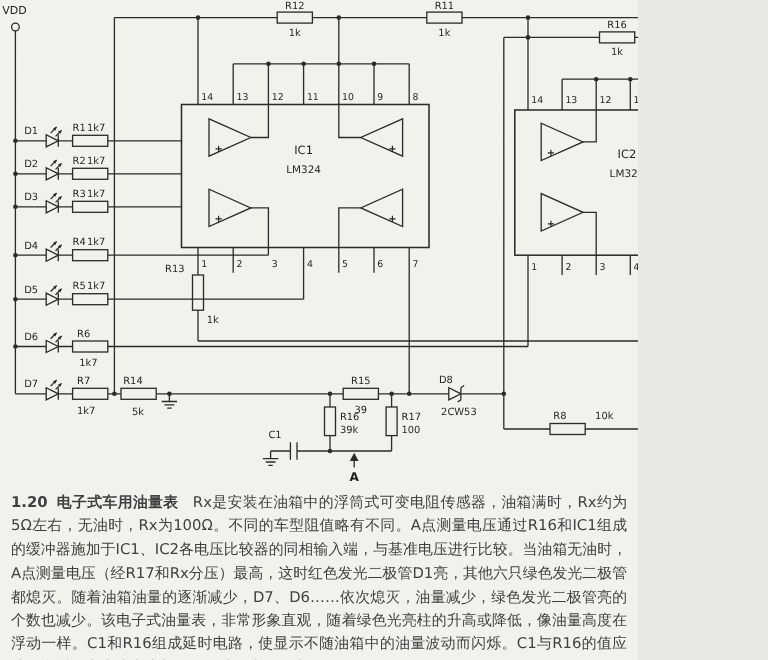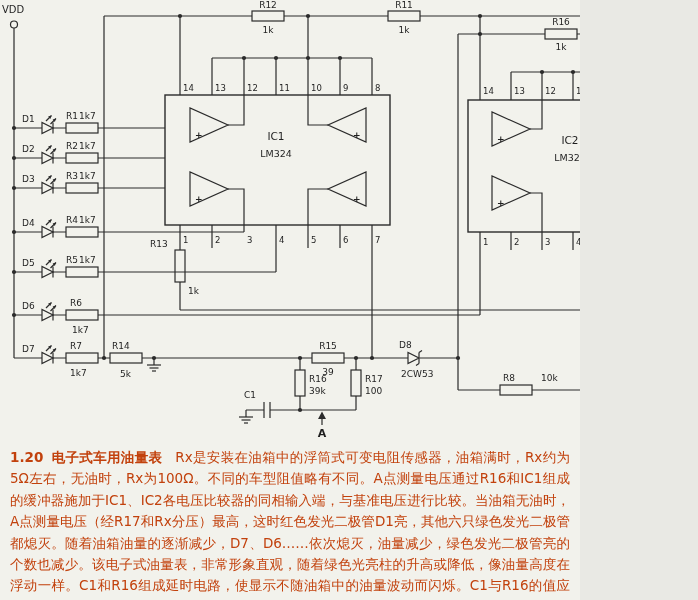--- a/index.html
+++ b/index.html
@@ -1,18 +1,18 @@
 <!DOCTYPE html>
 <html><head>
 <meta charset="utf-8">
 <style>
   html,body{margin:0;padding:0;}
   body{background:#e9e9e4;}
   .page{width:580px;height:600px;background:#f2f2ec;overflow:hidden;position:relative;
-        font-family:"DejaVu Sans",sans-serif;color:#c2410c;}
+        font-family:"DejaVu Sans",sans-serif;color:#404040;}
   svg{display:block;}
   svg text{font-family:"DejaVu Sans",sans-serif;fill:#1f1f1f;}
   .sh{fill:none;stroke:#2b2b2b;stroke-width:1.2;}
   .icb{fill:none;stroke:#2b2b2b;stroke-width:1.4;}
   .fl{fill:#2b2b2b;stroke:none;}
   .dot{fill:none;stroke:#2b2b2b;stroke-width:4.2;stroke-linecap:round;}
   .lbl{font-size:9px;}
   .pin{font-size:8.5px;}
   .big{font-size:10.5px;}
   .mid{font-size:9.5px;}

